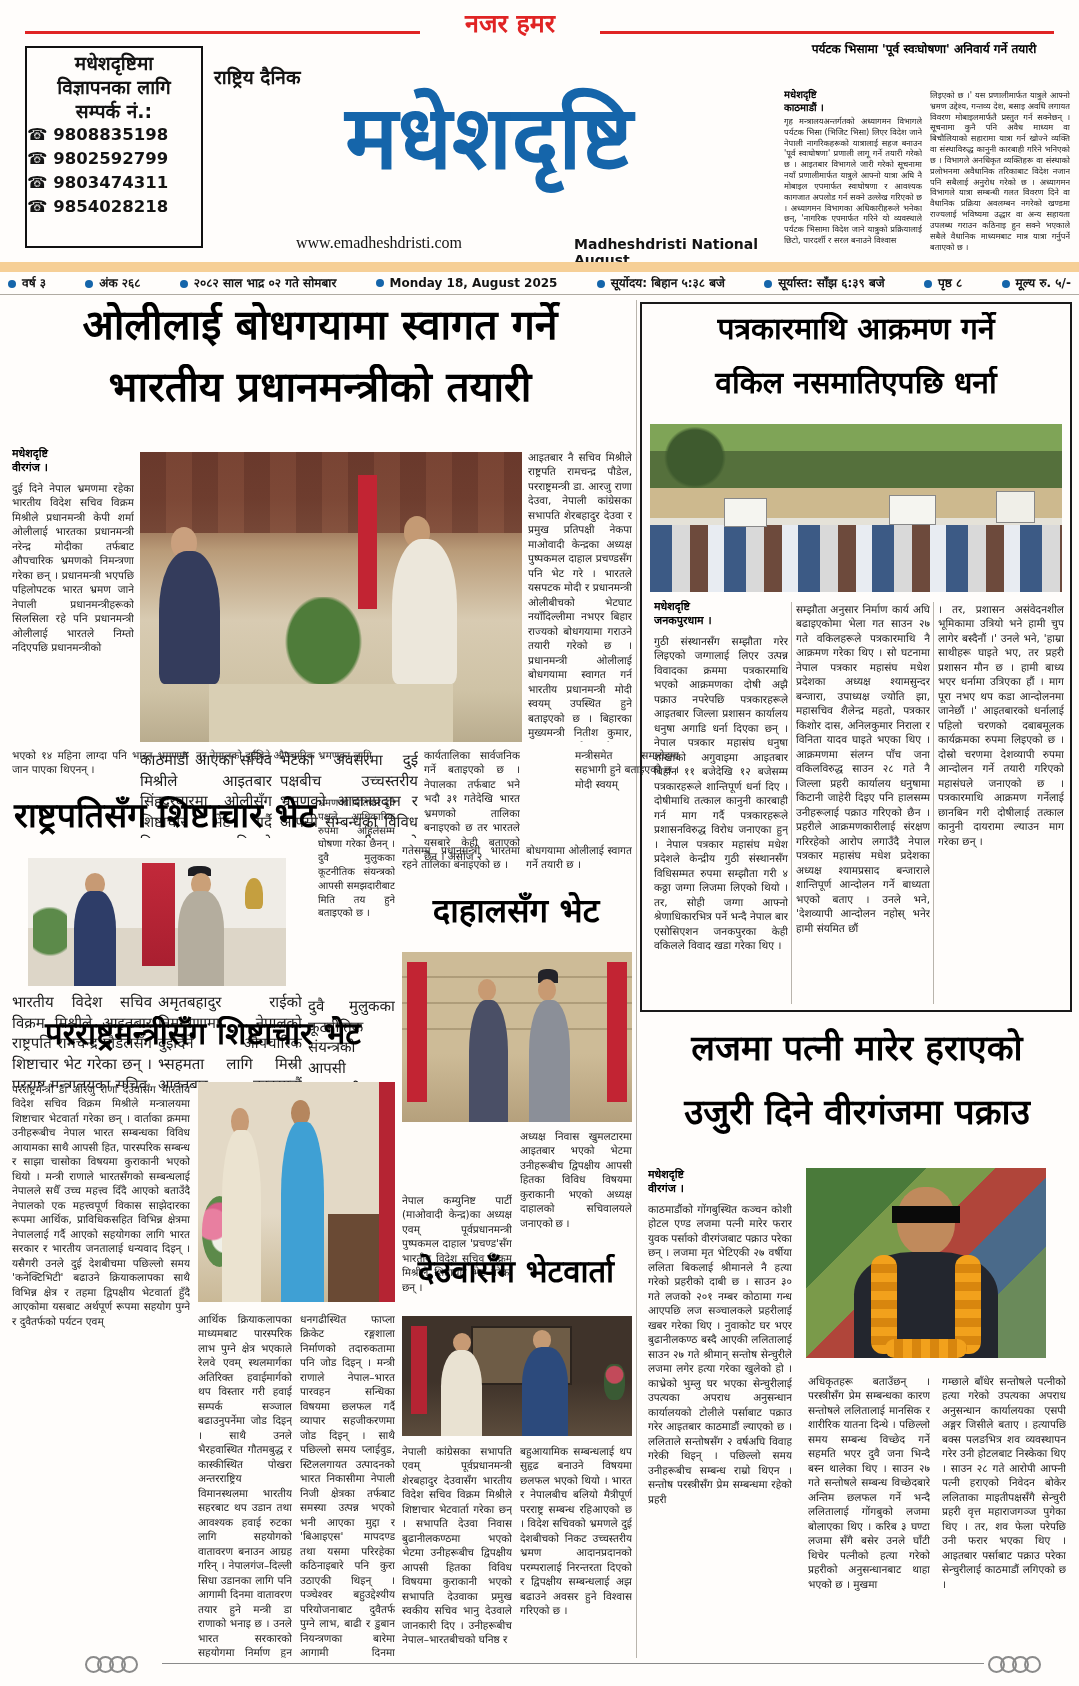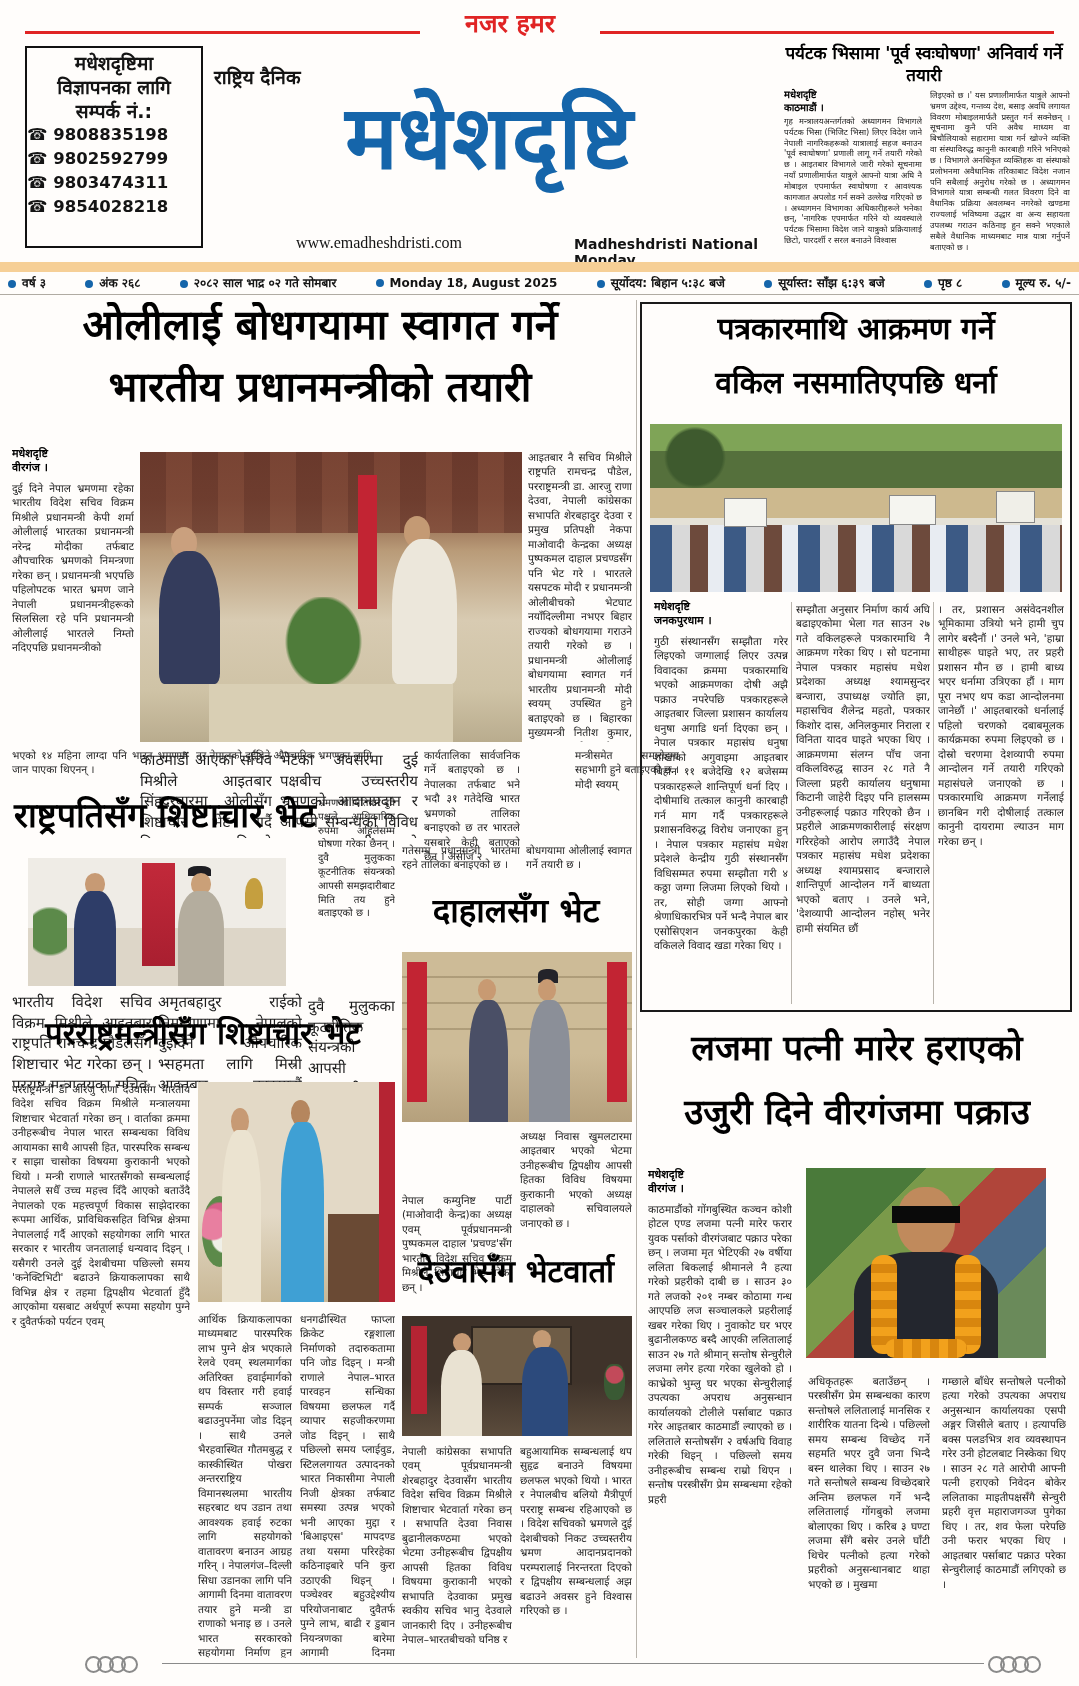--- a/index.html
+++ b/index.html
@@ -38,23 +38,23 @@
     <div class="adhead">सम्पर्क नं.:</div>
     <div class="adphone"><span>☎</span> <span>9808835198</span></div>
     <div class="adphone"><span>☎</span> <span>9802592799</span></div>
     <div class="adphone"><span>☎</span> <span>9803474311</span></div>
     <div class="adphone"><span>☎</span> <span>9854028218</span></div>
   </div>
 
   <div class="abs" style="left:214px;top:64px;width:160px;font-size:19px;font-weight:bold;">राष्ट्रिय दैनिक</div>
   <div class="h" style="left:200px;top:70px;width:578px;height:162px;font-size:88px;color:#1565aa;line-height:1.55;">मधेशदृष्टि</div>
   <div class="abs" style="left:296px;top:234px;width:240px;font-size:16px;font-family:'Liberation Serif',serif;">www.emadheshdristi.com</div>
-  <div class="abs" style="left:574px;top:236px;width:210px;font-size:14px;font-weight:bold;">Madheshdristi National Monday</div>
-
-  <div class="h" style="left:776px;top:42px;width:296px;height:42px;font-size:17px;line-height:1.3;">पर्यटक भिसामा 'पूर्व स्वःघोषणा' अनिवार्य गर्ने तयारी</div>
+  <div class="abs" style="left:574px;top:236px;width:210px;font-size:14px;font-weight:bold;">Madheshdristi National August</div>
+
+  <div class="h" style="left:776px;top:42px;width:296px;height:42px;font-size:12px;line-height:1.3;">पर्यटक भिसामा 'पूर्व स्वःघोषणा' अनिवार्य गर्ने तयारी</div>
   <div class="by" style="left:784px;top:88px;width:140px;height:28px;font-size:10px;">
     <span>मधेशदृष्टि</span><br>
     <span>काठमाडौं ।</span>
   </div>
   <div class="t" style="left:784px;top:116px;width:138px;height:142px;font-size:8.2px;line-height:1.32;">गृह मन्त्रालयअन्तर्गतको अध्यागमन विभागले पर्यटक भिसा (भिजिट भिसा) लिएर विदेश जाने नेपाली नागरिकहरूको यात्रालाई सहज बनाउन 'पूर्व स्वःघोषणा' प्रणाली लागू गर्ने तयारी गरेको छ । आइतबार विभागले जारी गरेको सूचनामा नयाँ प्रणालीमार्फत यात्रुले आफ्नो यात्रा अघि नै मोबाइल एपमार्फत स्वःघोषणा र आवश्यक कागजात अपलोड गर्न सक्ने उल्लेख गरिएको छ । अध्यागमन विभागका अधिकारीहरूले भनेका छन्, 'नागरिक एपमार्फत गरिने यो व्यवस्थाले पर्यटक भिसामा विदेश जाने यात्रुको प्रक्रियालाई छिटो, पारदर्शी र सरल बनाउने विश्वास</div>
   <div class="t" style="left:930px;top:90px;width:140px;height:168px;font-size:8.2px;line-height:1.32;">लिइएको छ ।' यस प्रणालीमार्फत यात्रुले आफ्नो भ्रमण उद्देश्य, गन्तव्य देश, बसाइ अवधि लगायत विवरण मोबाइलमार्फतै प्रस्तुत गर्न सक्नेछन् । सूचनामा कुनै पनि अवैध माध्यम वा बिचौलियाको सहारामा यात्रा गर्न खोज्ने व्यक्ति वा संस्थाविरुद्ध कानुनी कारबाही गरिने भनिएको छ । विभागले अनधिकृत व्यक्तिहरू वा संस्थाको प्रलोभनमा अवैधानिक तरिकाबाट विदेश नजान पनि सबैलाई अनुरोध गरेको छ । अध्यागमन विभागले यात्रा सम्बन्धी गलत विवरण दिने वा वैधानिक प्रक्रिया अवलम्बन नगरेको खण्डमा राज्यलाई भविष्यमा उद्धार वा अन्य सहायता उपलब्ध गराउन कठिनाइ हुन सक्ने भएकाले सबैले वैधानिक माध्यमबाट मात्र यात्रा गर्नुपर्ने बताएको छ ।</div>
 
   <div class="abs" style="left:0;top:262px;width:1079px;height:10px;background:#f6cf96;"></div>
   <div id="datebar">
     <span><span class="dot"></span><span>वर्ष ३</span></span>

